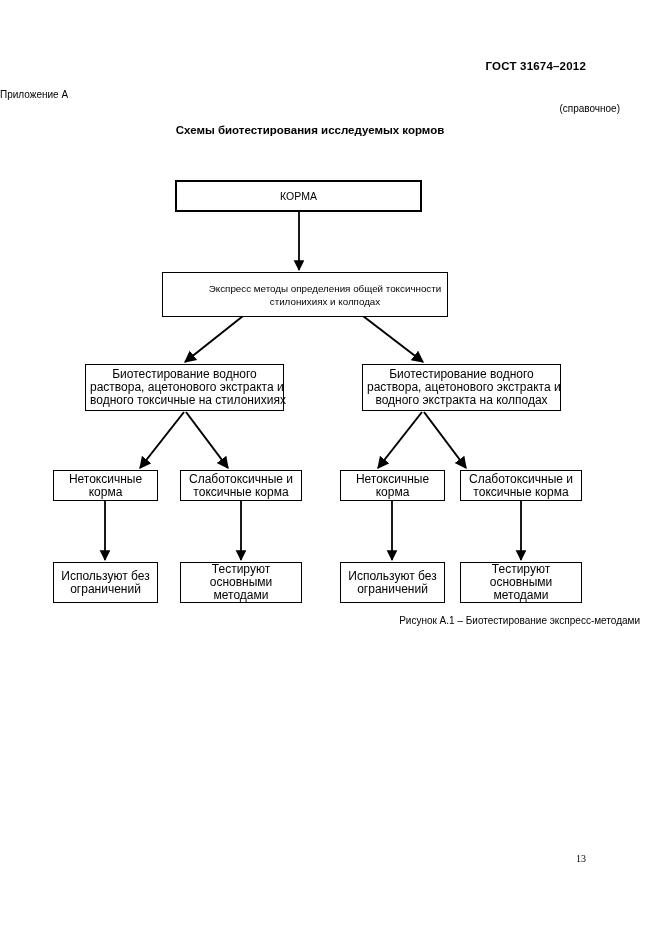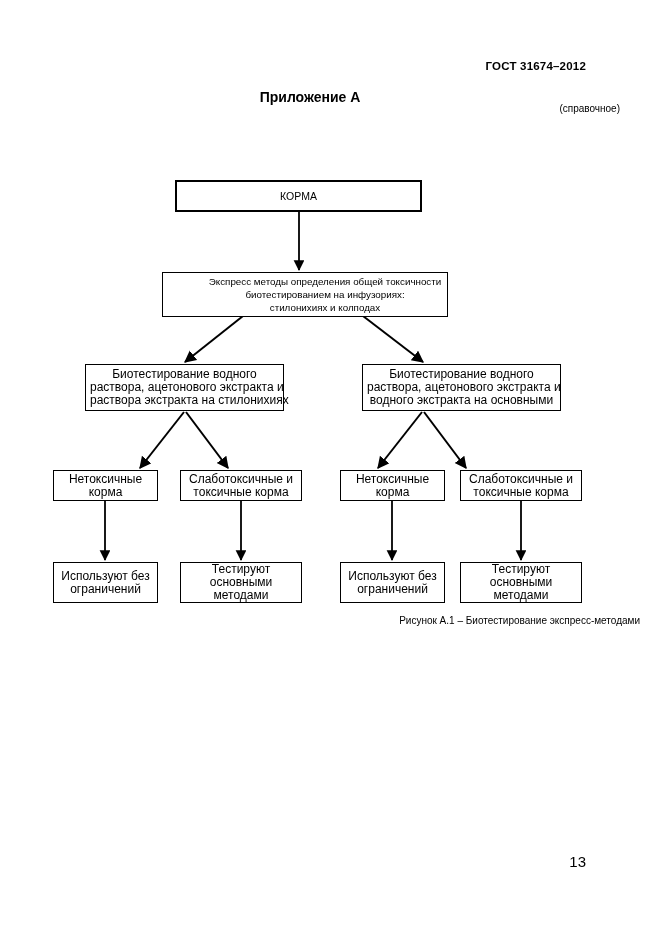--- a/index.html
+++ b/index.html
@@ -29,23 +29,22 @@
     font-size: 11.5px;
     font-weight: bold;
     letter-spacing: 0.2px;
     white-space: nowrap;
   }
   .annex-label {
     position: absolute;
     top: 89px;
     left: 0;
     width: 620px;
-    text-align: center;
-    font-size: 14px;
-    font-weight: bold;
+    font-size: 10px;
+    font-weight: normal;
   }
   .annex-kind {
     position: absolute;
     top: 103px;
     left: 0;
     width: 620px;
     text-align: right;
     font-size: 10px;
   }
   .annex-title {
@@ -106,32 +105,34 @@
     top: 615px;
     left: 0;
     width: 640px;
     text-align: right;
     font-size: 10px;
   }
   .page-number {
     position: absolute;
     top: 853px;
     right: 75px;
-    font-size: 15px;
+    font-size: 10px;
+    font-family: Liberation Serif, serif;
   }
 </style>
 </head>
 <body>
 
 <div id="page">
 
   <div class="doc-header">ГОСТ 31674–2012</div>
 
   <div class="annex-label">Приложение А</div>
   <div class="annex-kind">(справочное)</div>
+  <div class="annex-title">Схемы биотестирования исследуемых кормов</div>
 
   <div id="chart">
 
     <svg id="connectors" viewBox="0 0 661 936" xmlns="http://www.w3.org/2000/svg">
       <defs>
         <marker id="arrowhead" markerWidth="7" markerHeight="7" refX="5.4" refY="3" orient="auto" markerUnits="strokeWidth">
           <path d="M0,0 L6,3 L0,6 z" fill="#000000"></path>
         </marker>
       </defs>
 
@@ -157,38 +158,37 @@
 
     <div class="node wide-title" style="left:175px; top:180px; width:247px; height:32px;">
       <span class="lines">
         <span class="ln">КОРМА</span>
       </span>
     </div>
 
     <div class="node level2" style="left:162px; top:272px; width:286px; height:45px;">
       <span class="lines">
         <span class="ln">Экспресс методы определения общей токсичности</span>
-        <span class="ln">биотестированием на инфузориях:</span>
         <span class="ln">стилонихиях и колподах</span>
       </span>
     </div>
 
     <div class="node" style="left:85px; top:364px; width:199px; height:47px;">
       <span class="lines">
         <span class="ln">Биотестирование водного</span>
         <span class="ln">раствора, ацетонового экстракта и</span>
-        <span class="ln">раствора экстракта на стилонихиях</span>
+        <span class="ln">водного токсичные на стилонихиях</span>
       </span>
     </div>
 
     <div class="node" style="left:362px; top:364px; width:199px; height:47px;">
       <span class="lines">
         <span class="ln">Биотестирование водного</span>
         <span class="ln">раствора, ацетонового экстракта и</span>
-        <span class="ln">водного экстракта на основными</span>
+        <span class="ln">водного экстракта на колподах</span>
       </span>
     </div>
 
     <div class="node" style="left:53px; top:470px; width:105px; height:31px;">
       <span class="lines">
         <span class="ln">Нетоксичные</span>
         <span class="ln">корма</span>
       </span>
     </div>
 

